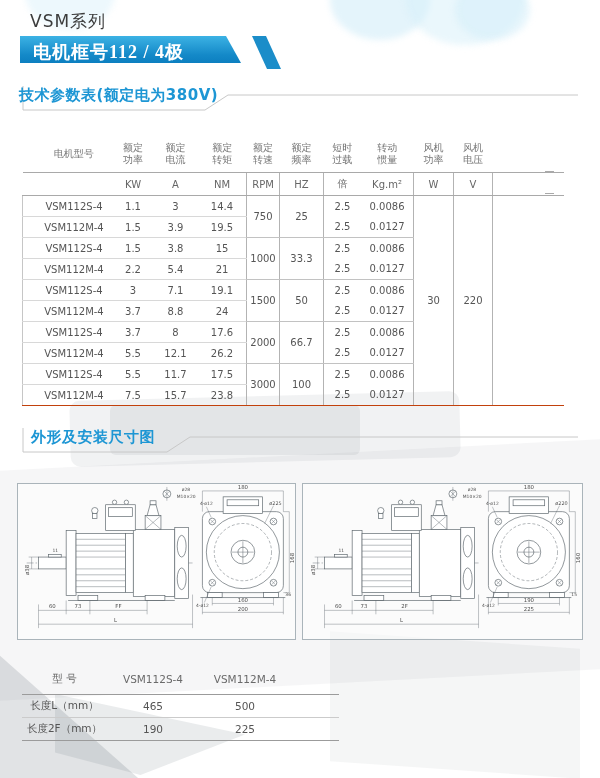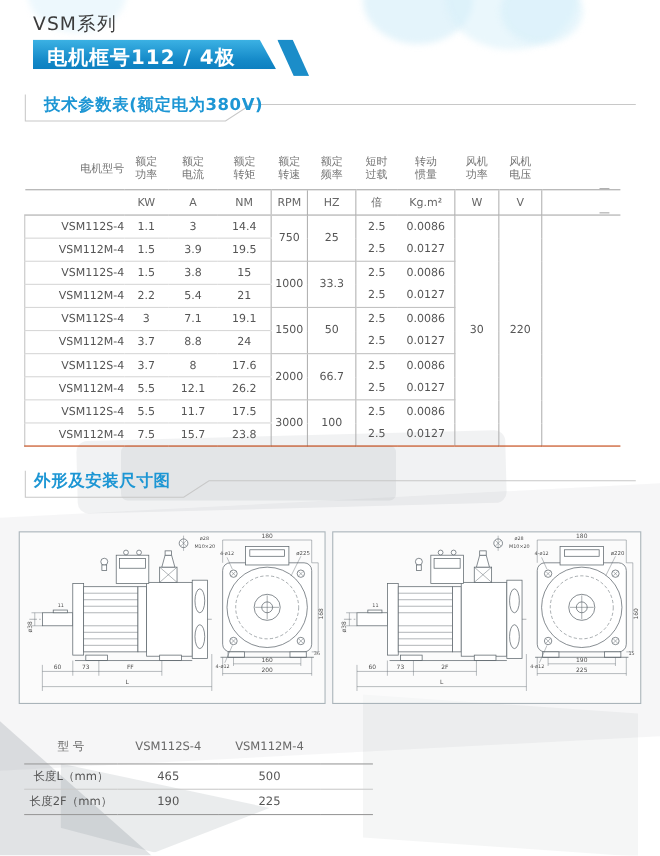--- a/index.html
+++ b/index.html
@@ -17,38 +17,38 @@
   .wm{position:absolute;}
   .wm1{left:70px;top:396px;width:390px;height:66px;background:rgba(120,130,140,.10);border-radius:10px;transform:rotate(-1.5deg);}
   .wm2{left:-10px;top:455px;width:620px;height:230px;background:rgba(135,145,155,.08);transform:skewY(-3deg);}
   .wm3{left:0px;top:615px;width:230px;height:163px;background:rgba(88,98,110,.18);clip-path:polygon(0 25%,60% 100%,0 100%);}
   .wm4{left:55px;top:685px;width:190px;height:90px;background:rgba(95,105,118,.13);clip-path:polygon(0 10%,100% 55%,45% 100%,0 75%);}
   .wm5{left:330px;top:640px;width:250px;height:130px;background:rgba(125,135,145,.08);transform:skewY(4deg);}
   .wm6{left:110px;top:405px;width:250px;height:50px;background:rgba(108,118,130,.10);border-radius:6px;}
 
   
   .series{position:absolute;left:30px;top:10px;font-size:17px;color:#3c3c3c;letter-spacing:1px;}
-  .banner{position:absolute;left:30px;top:36px;width:234px;height:27px;
+  .banner{position:absolute;left:20px;top:36px;width:234px;height:27px;
           background:linear-gradient(180deg,#3cb2e4 0%,#1489c8 70%,#0c7fc0 100%);
-          clip-path:polygon(0 0,206px 0,221px 100%,0 100%);}
+          clip-path:polygon(0 0,206px 0,221px 100%,0 100%);font-family:Liberation Serif, serif;}
   .banner span{display:block;line-height:33px;padding-left:13px;font-size:18px;font-weight:bold;color:#fff;letter-spacing:1px;}
   .sliver{position:absolute;left:252px;top:36px;width:42px;height:33px;background:#1b8dc9;
           clip-path:polygon(0 0,14px 0,29px 100%,15px 100%);}
 
   
   .sec-decor{position:absolute;left:22px;width:560px;height:30px;}
   .sec-title{position:absolute;font-size:15px;font-weight:bold;color:#1d96d4;letter-spacing:0.5px;}
-  .t1{left:40px;top:86px;} .t2{left:31px;top:428px;}
+  .t1{left:19px;top:86px;} .t2{left:31px;top:428px;}
 
   
   .spec{position:absolute;left:22px;top:136px;border-collapse:collapse;table-layout:fixed;font-size:10px;color:#555;}
   .spec td{text-align:center;padding:0;height:20px;}
   .spec .h{height:36px;line-height:12px;white-space:pre-line;color:#757575;border-bottom:1px solid #a9a9a9;}
   .spec .u{height:22px;border-bottom:1px solid #a9a9a9;color:#666;}
-  .spec .c-model{width:78px;text-align:right;padding-left:12px;}
+  .spec .c-model{width:78px;text-align:center;padding-left:12px;}
   .spec .c-kw{width:40px}.spec .c-a{width:45px}.spec .c-nm{width:48px}
   .spec .c-rpm{width:32px}.spec .c-hz{width:43px}.spec .c-bei{width:37px}
   .spec .c-kgm{width:52px}.spec .c-w{width:39px}.spec .c-v{width:38px}.spec .c-x{width:71px}
   .spec .bl{border-left:1px solid #c6c6c6;}
   .spec .vl{border-left:1px solid #b3b3b3;}
   .spec .vr{border-right:1px solid #b3b3b3;margin-left:45px;}
   .spec .rb{border-bottom:1px solid #d8d8d8;}
   .spec .gb{border-bottom:1px solid #c2c2c2;}
   .spec .db{border-bottom:1px solid #c2410c;}
   .ext{position:absolute;height:1px;width:9px;left:545px;background:#a9a9a9;}

